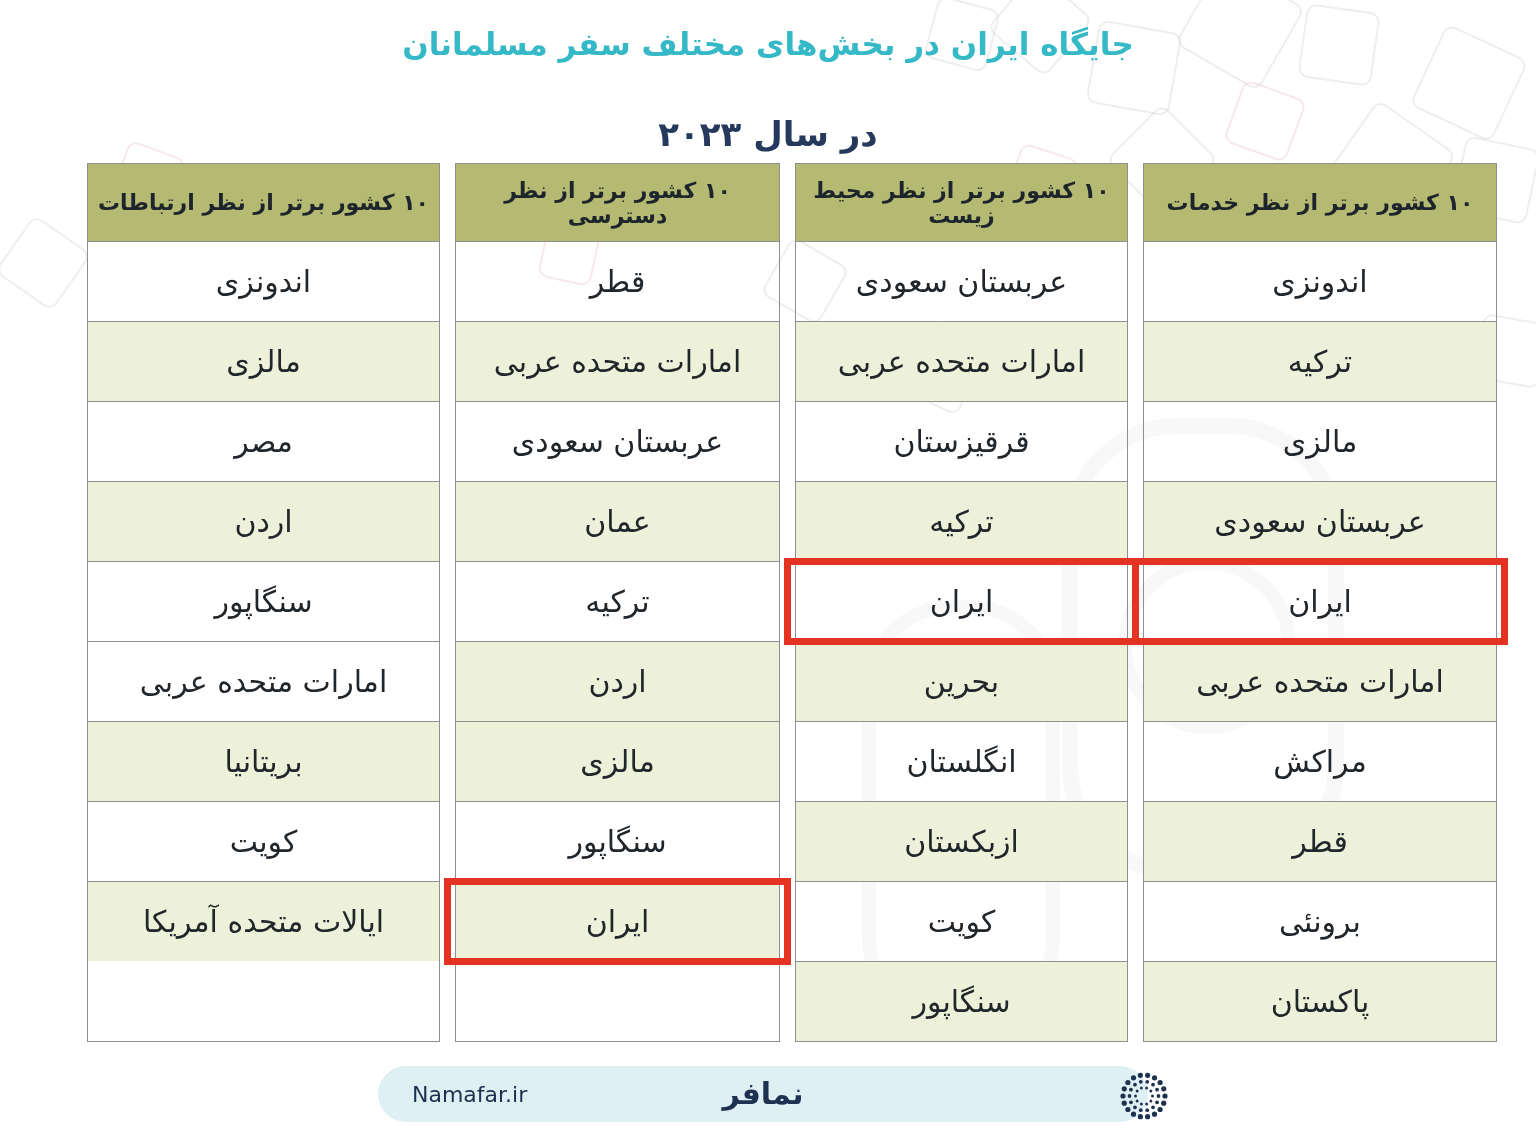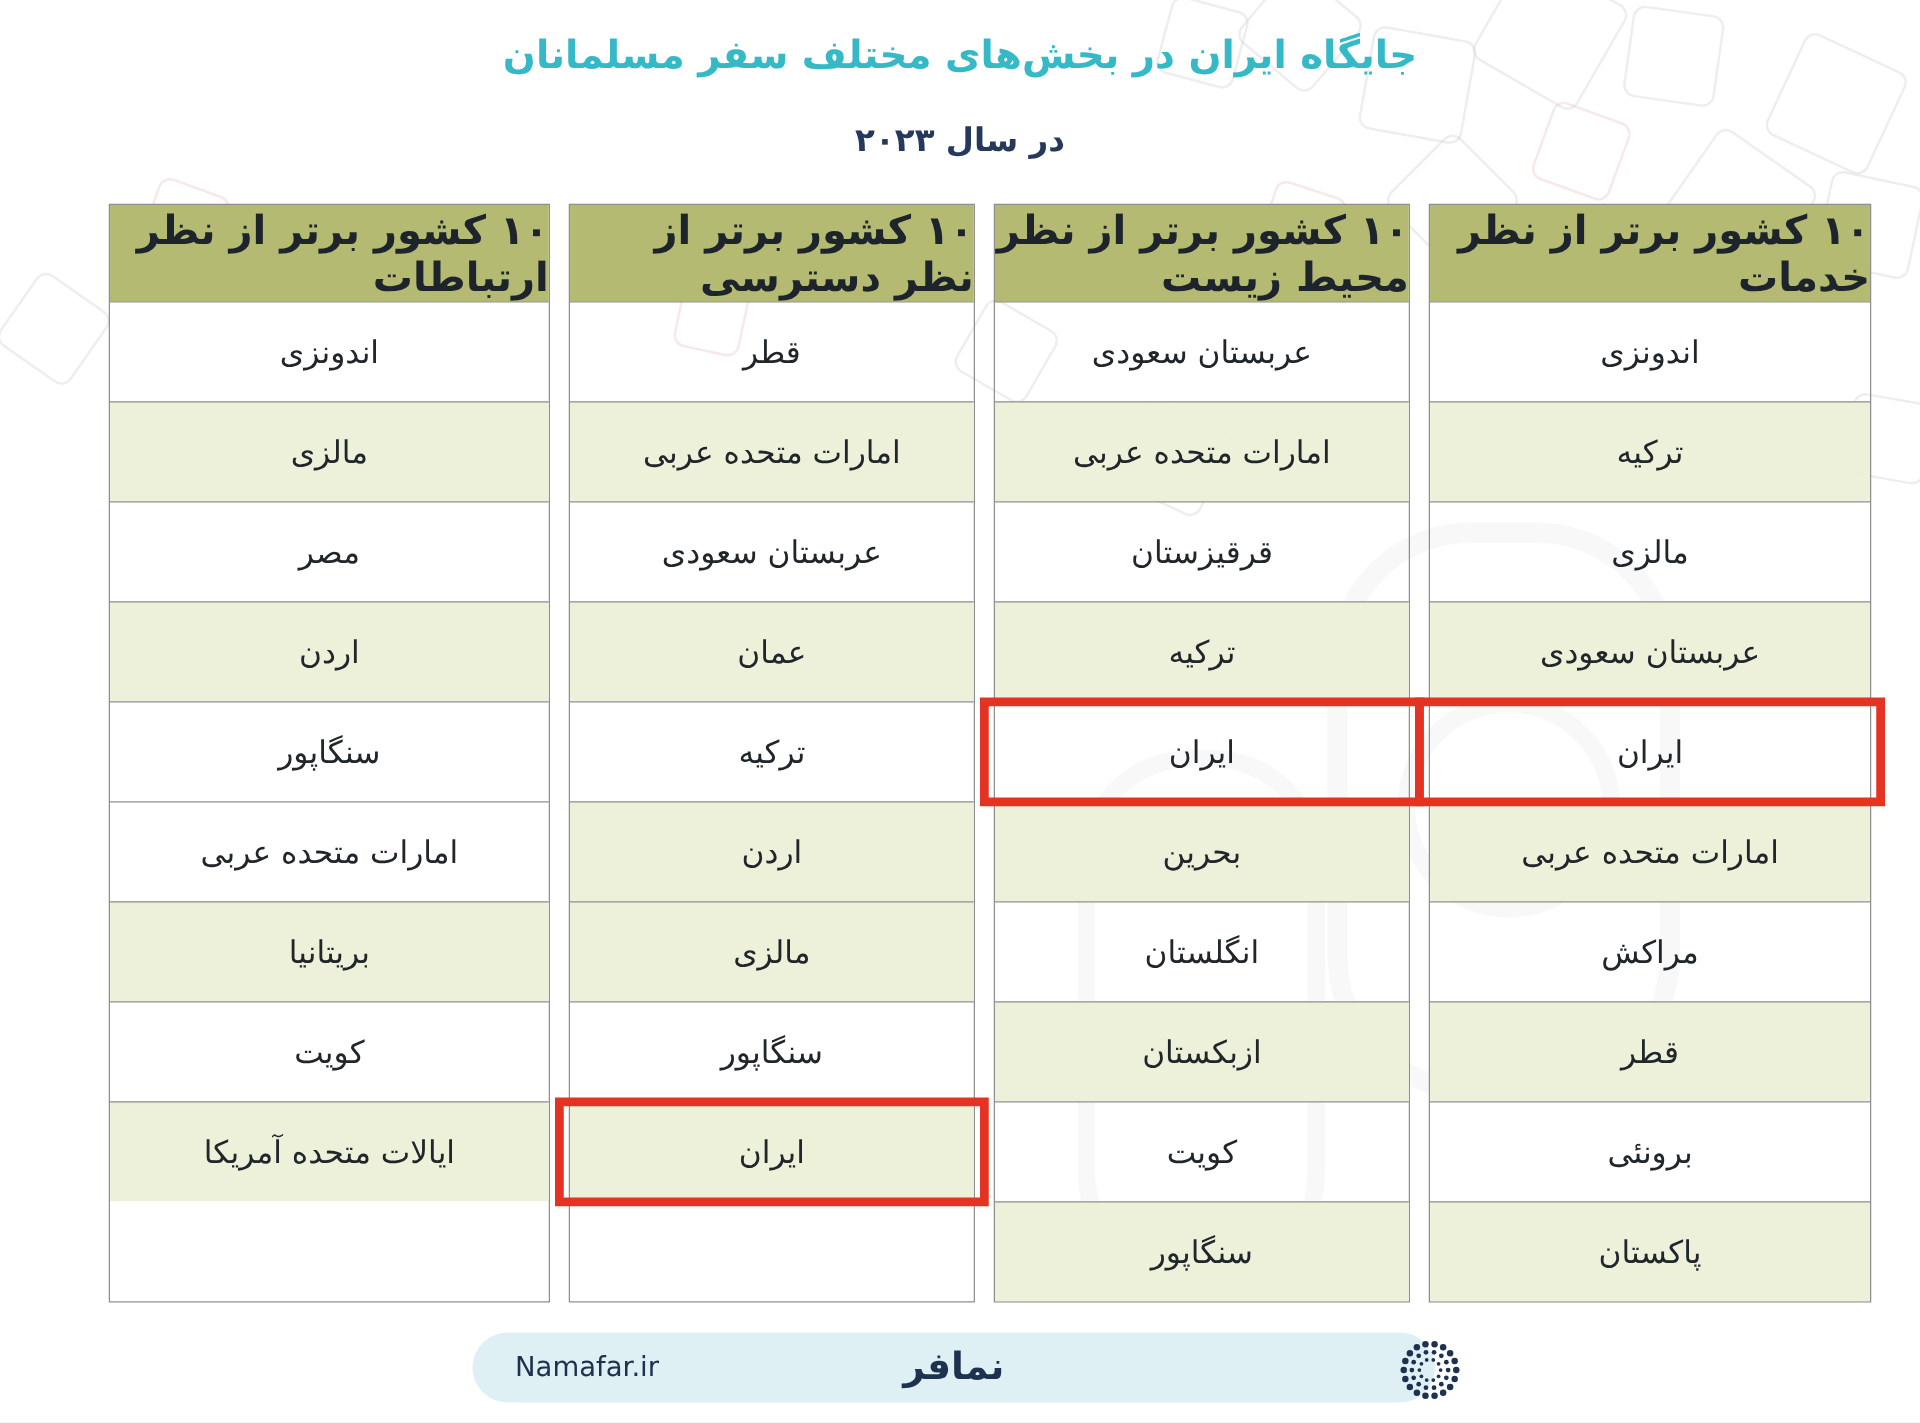--- a/index.html
+++ b/index.html
@@ -35,47 +35,48 @@
     position:absolute;top:26px;left:0;right:0;z-index:2;
     text-align:center;direction:rtl;
     color:var(--teal);
     font-size:31px;font-weight:bold;letter-spacing:0;
     margin:0;
   }
   .subtitle{
     position:absolute;top:98px;left:0;right:0;z-index:2;
     text-align:center;direction:rtl;
     color:var(--navy);
-    font-size:26px;font-weight:bold;margin:0;
+    font-size:34px;font-weight:bold;margin:16px;
   }
   
   .tables-grid{
     position:absolute;left:39px;top:163px;width:1458px;z-index:1;
     display:flex;direction:rtl;gap:15px;
   }
   .rank-table{
     border:1px solid var(--border-grey);
     direction:rtl;
     background:transparent;
   }
   .rank-table:nth-child(1){width:352px;}
   .rank-table:nth-child(2){width:331px;}
   .rank-table:nth-child(3){width:323px;}
   .rank-table:nth-child(4){width:351px;}
   .rank-header{
     height:77px;
     background:var(--olive);
     display:flex;align-items:center;justify-content:center;
-    font-size:32px;font-weight:bold;color:#1d242b;
+    font-size:22px;font-weight:bold;color:#1d242b;
+    text-align:center;
   }
   .rank-cell{
     height:79px;
     border-top:1px solid var(--border-grey);
     display:flex;align-items:center;justify-content:center;
-    font-size:25px;color:var(--cell-text);
+    font-size:30px;color:var(--cell-text);
     text-align:center;
     position:relative;
     background:transparent;
   }
   .rank-cell.alt{background:var(--alt-green);}
   .rank-cell.highlight{z-index:3;}
   .rank-cell.highlight::before{
     content:"";
     position:absolute;
     top:-4px;bottom:-4px;left:-12px;right:-12px;

